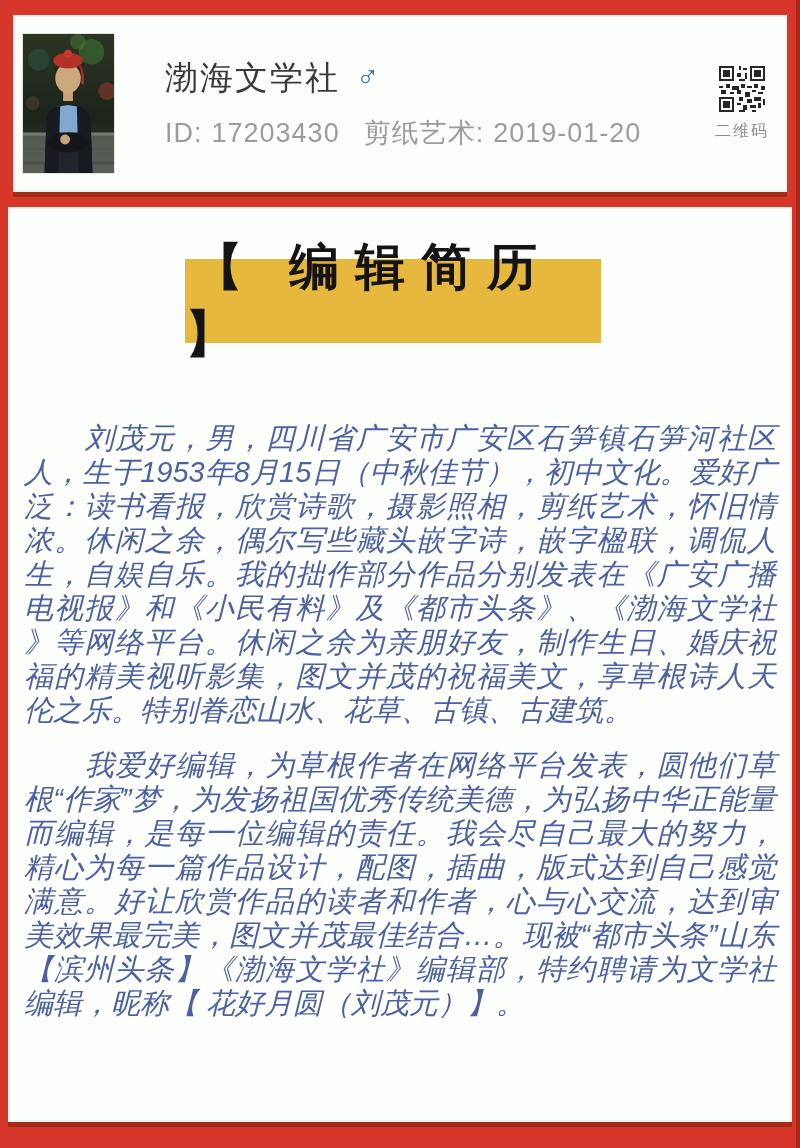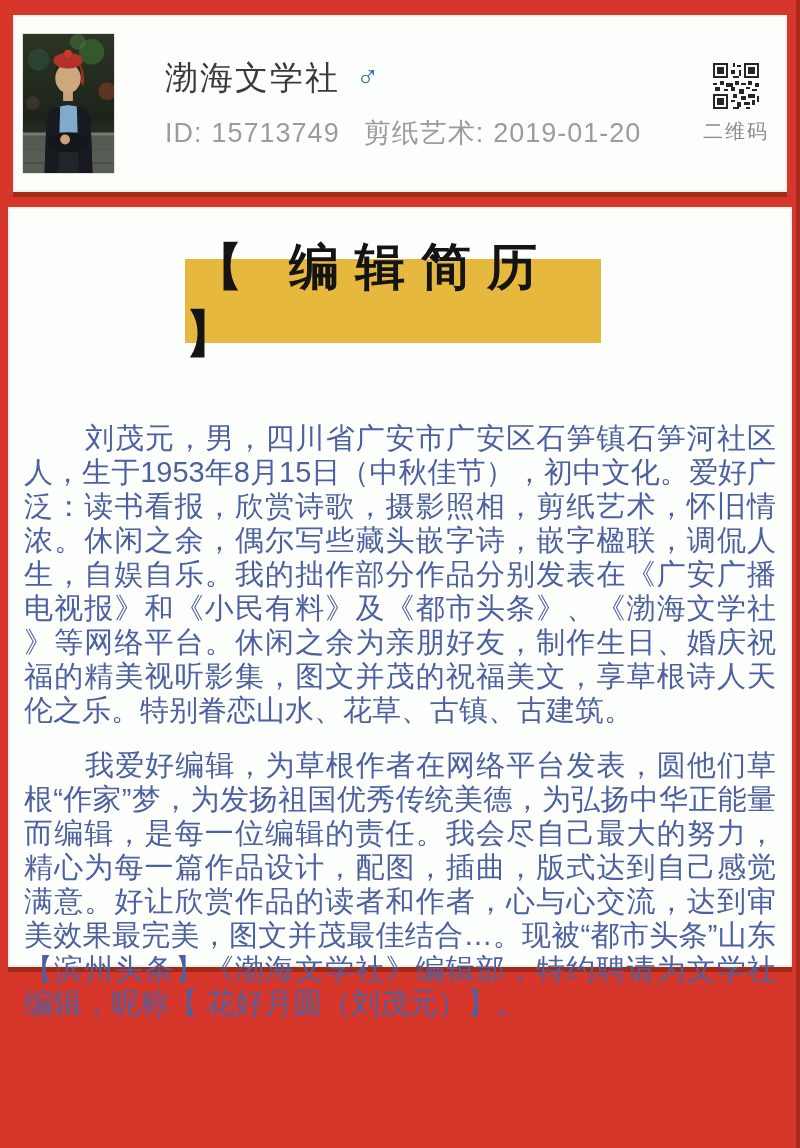--- a/index.html
+++ b/index.html
@@ -89,29 +89,29 @@
     margin-left: auto;
     margin-right: 16px;
     display: flex;
     flex-direction: column;
     align-items: center;
   }
   .qr { width: 46px; height: 46px; }
   .qr svg { display: block; width: 100%; height: 100%; }
   .qr-caption {
     margin-top: 9px;
-    font-size: 20px;
+    font-size: 16px;
     color: #8a8a8a;
     letter-spacing: 2px;
     white-space: nowrap;
   }
   
   .content-card {
     left: 8px; top: 207px;
-    width: 784px; height: 760px;
+    width: 784px; height: 915px;
   }
   .banner {
     margin: 50px 0 0 175px;
     width: 416px; height: 84px;
     background: var(--banner_bg);
     color: var(--banner_text);
     font-size: 50px;
     font-weight: bold;
     letter-spacing: 16px;
     display: flex;
@@ -125,20 +125,21 @@
   }
   .bio p {
     margin: 0;
     font-size: 29px;
     line-height: 34px;
     color: var(--body_text);
     text-align: justify;
     text-indent: 2.1em;
     word-break: break-all;
     line-break: anywhere;
+    font-style: italic;
   }
   .bio p + p { margin-top: 21px; }
 </style>
 </head>
 <body>
 
 <div class="page">
   <div class="right-stripe"></div>
 
   <section class="card header-card">
@@ -176,21 +177,21 @@
         <path d="M58 30 Q64 40 62 52 L59 50 Q61 40 57 32 Z" fill="#a32c24"></path>
       </svg>
     </div>
 
     <div class="identity">
       <div class="name-row">
         <span class="name">渤海文学社</span>
         <span class="gender">♂</span>
       </div>
       <div class="meta-row">
-        <span>ID:</span><span class="val">15713749</span><span class="reg-label">剪纸艺术:</span><span class="val">2019-01-20</span>
+        <span>ID:</span><span class="val">17203430</span><span class="reg-label">剪纸艺术:</span><span class="val">2019-01-20</span>
       </div>
     </div>
 
     <div class="qr-block">
       <div class="qr">
         <svg viewBox="0 0 21 21" shape-rendering="crispEdges">
           <rect x="0" y="0" width="21" height="21" fill="#ffffff"></rect>
           <g fill="#262626">
             <rect x="0" y="0" width="7" height="7"></rect>
               <rect x="14" y="0" width="7" height="7"></rect>

